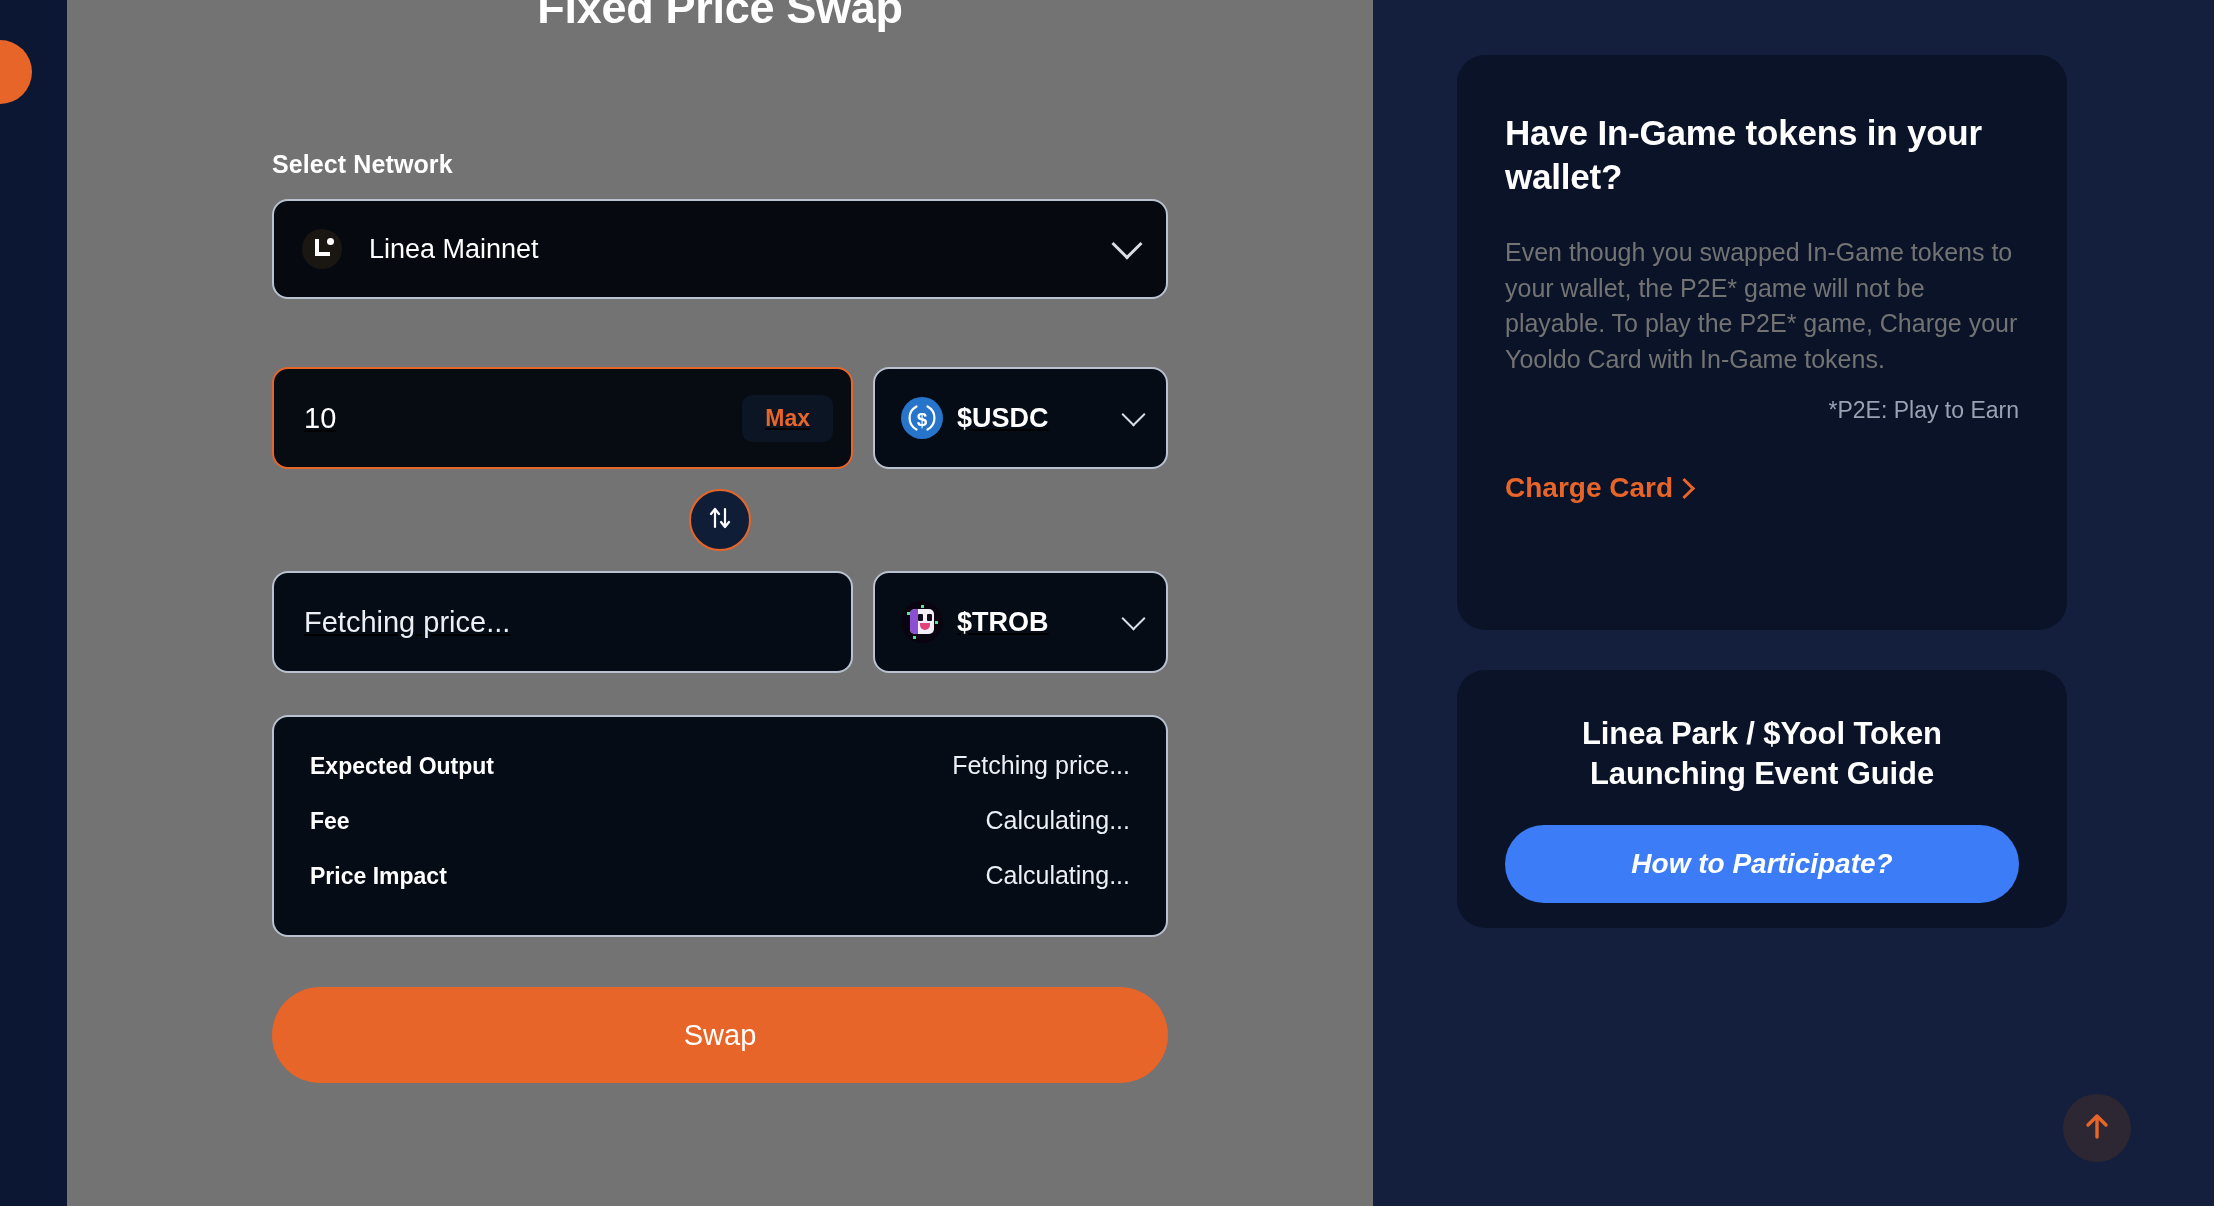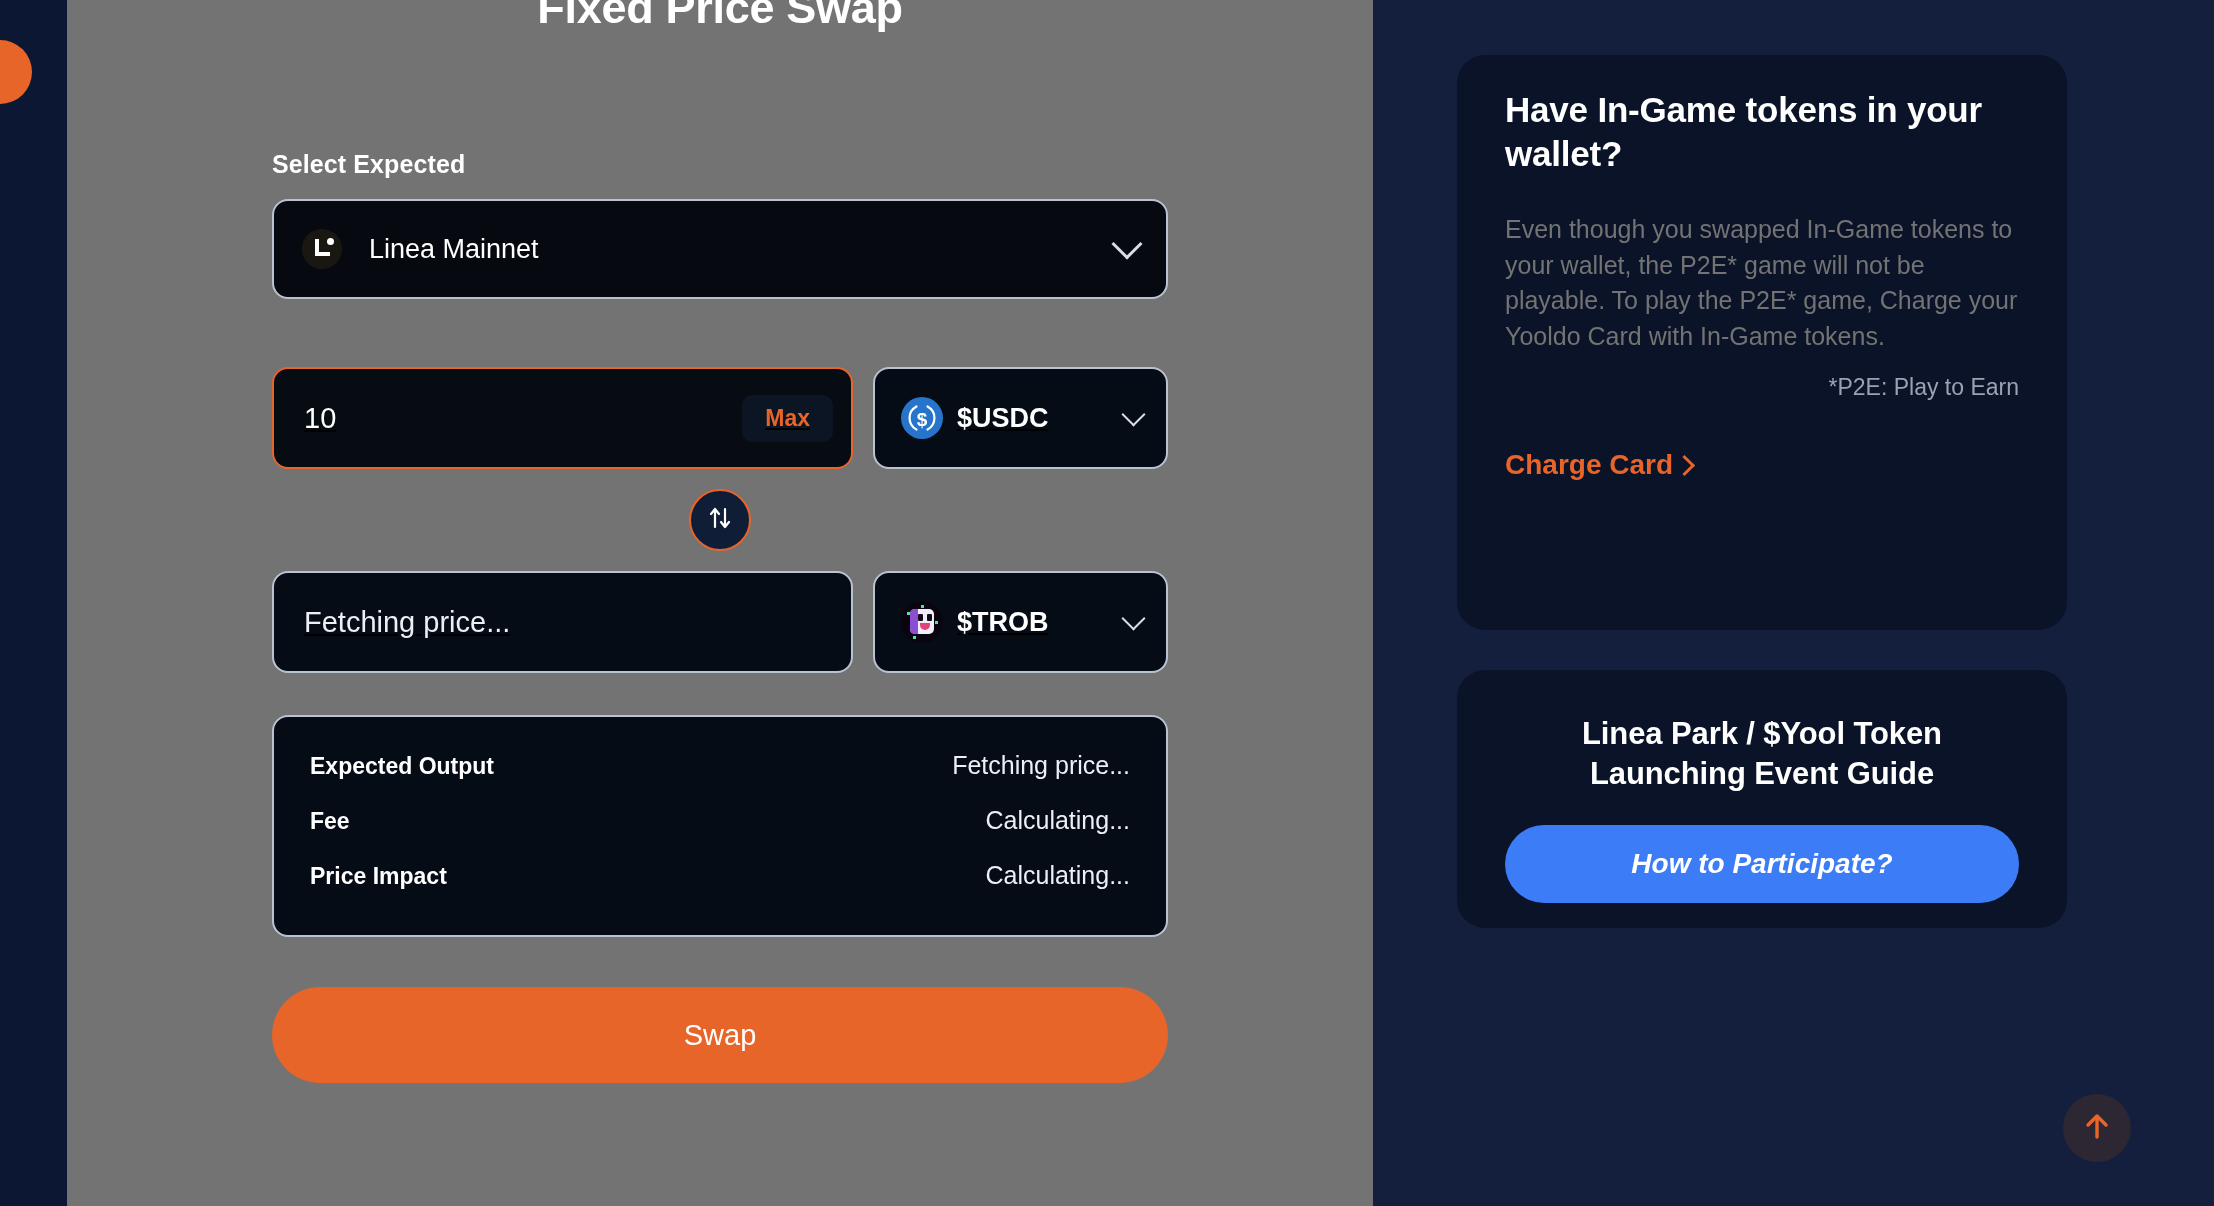--- a/index.html
+++ b/index.html
@@ -323,21 +323,21 @@
     position: absolute;
     left: 84px;
     width: 610px;
     border-radius: 28px;
     background: #0a1327;
   }
 
   .card-wallet {
     top: 55px;
     height: 575px;
-    padding: 33px 48px 0 48px;
+    padding: 56px 48px 0 48px;
   }
   .card-wallet h2 {
     font-size: 35px;
     font-weight: 700;
     color: #ffffff;
     line-height: 1.26;
     letter-spacing: -0.2px;
   }
   .card-wallet p.body {
     margin-top: 36px;
@@ -423,21 +423,21 @@
   <div class="left-rail">
     <div class="rail-orb"></div>
   </div>
 
   <div class="main-col">
 
     <div class="page-title">Fixed Price Swap</div>
 
     <div class="swap-panel">
 
-      <div class="field-label">Select Expected</div>
+      <div class="field-label">Select Network</div>
 
       <div class="network-select">
         <span class="net-icon">
           <span class="l-v"></span>
             <span class="l-h"></span>
             <span class="l-dot"></span>
         </span>
         <span class="net-name">Linea Mainnet</span>
         <span class="chev"></span>
       </div>

